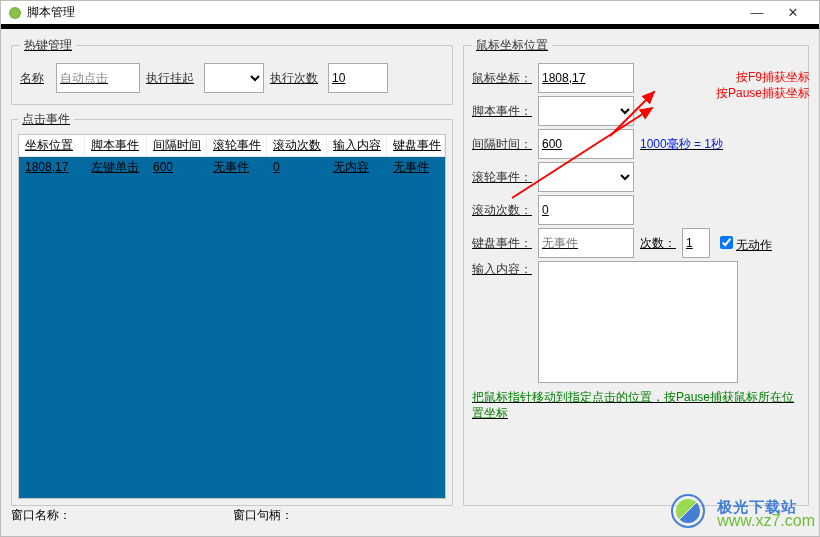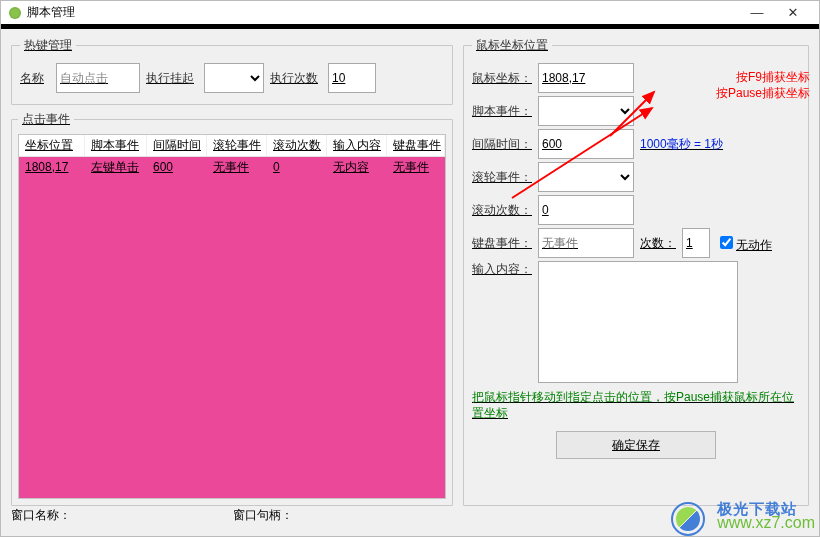--- a/index.html
+++ b/index.html
@@ -15,39 +15,39 @@
 
 fieldset.group { border: 1px solid #c8c8c8; border-radius: 1px; background: #f0f0f0; margin: 0; padding: 6px 8px 8px 8px; }
 fieldset.group > legend { padding: 0 4px; color: #333; }
 
 .row { display: flex; align-items: center; gap: 6px; margin: 3px 0; }
 .lbl { min-width: 52px; color: #333; }
 input[type=text], select, textarea { border: 1px solid #a9a9a9; background: #fff; height: 20px; padding: 14px 3px; font-size: 12px; }
 select { height: 20px; }
 textarea { height: 122px; resize: none; }
 
-.table-wrap { border: 1px solid #c4c4c4; background: #ec4899; height: 100%; overflow: hidden; display: flex; flex-direction: column; }
+.table-wrap { border: 1px solid #c4c4c4; background: #0369a1; height: 100%; overflow: hidden; display: flex; flex-direction: column; }
 .thead { display: flex; background: #fff; border-bottom: 1px solid #e3e3e3; height: 22px; align-items: center; }
 .thead div, .trow div { padding: 2px 6px; overflow: hidden; white-space: nowrap; }
 .c0{width:66px} .c1{width:62px} .c2{width:60px} .c3{width:60px} .c4{width:60px} .c5{width:60px} .c6{width:58px}
 .thead div { border-right: 1px solid #eee; }
 .trow { display: flex; height: 20px; align-items: center; }
 .tbody { flex: 1; overflow-y: auto; }
 
 .footer { position: absolute; left: 10px; bottom: 12px; display: flex; align-items: center; gap: 6px; justify-content: space-between; }
 
 .redtxt { color: #f00; position: absolute; font-size: 12px; line-height: 14px; }
 .bluetxt { color: #0020e0; }
 .greentxt { color: #008000; display: block; margin-top: 6px; line-height: 16px; }
 
 .savebtn { display: block; margin: 10px auto 0 auto; width: 160px; height: 28px; border: 1px solid #b5b5b5; background: #e9e9e9; text-align: center; line-height: 26px; }
 
 .arrow { position: absolute; pointer-events: none; }
 
-.watermark { position: absolute; right: 4px; bottom: 0; display: flex; align-items: flex-start; gap: 12px; opacity: 0.95; }
+.watermark { position: absolute; right: 4px; bottom: 8px; display: flex; align-items: flex-end; gap: 12px; opacity: 0.95; }
 .wm-logo { width: 34px; height: 34px; border: 2px solid #3a78d6; border-radius: 50%; position: relative; overflow: hidden; }
 .wm-logo::before { content:""; position:absolute; inset:3px; border-radius:50%; background: linear-gradient(135deg,#95d94a 0 50%, transparent 50%), linear-gradient(315deg,#3a78d6 0 50%, transparent 50%); }
 .wm-text { display:flex; flex-direction:column; line-height:14px; }
 .wm-cn { color:#3a78d6; font-size:15px; font-weight:bold; letter-spacing:1px; }
 .wm-url { color:#66bb2e; font-size:16px; }
 </style>
 </head>
 <body>
 
 <div class="window">
@@ -62,25 +62,25 @@
     <div class="left">
 
       <fieldset class="group">
         <legend>热键管理</legend>
         <div class="row">
           <span class="lbl" style="min-width:30px">名称</span>
           <input type="text" style="width: 84px; color: rgb(136, 136, 136);" value="自动点击">
           <span class="lbl">执行挂起</span>
           <select style="width:60px"><option>F1</option></select>
           <span class="lbl">执行次数</span>
-          <input type="text" style="width: 48px;" value="10">
+          <input type="text" style="width: 60px;" value="10">
         </div>
       </fieldset>
 
-      <fieldset class="group" style="flex:1; display:flex; flex-direction:column; padding:6px">
+      <fieldset class="group" style="flex:1; display:flex; flex-direction:row; padding:6px">
         <legend>点击事件</legend>
         <div class="table-wrap">
           <div class="thead">
             <div class="c0">坐标位置</div>
             <div class="c1">脚本事件</div>
             <div class="c2">间隔时间</div>
             <div class="c3">滚轮事件</div>
             <div class="c4">滚动次数</div>
             <div class="c5">输入内容</div>
             <div class="c6">键盘事件</div>
@@ -140,21 +140,20 @@
           <label><input type="checkbox" checked="" style=""><span>无动作</span></label>
         </div>
 
         <div class="row" style="align-items:flex-start">
           <span class="lbl">输入内容：</span>
           <textarea style="width: 200px;"></textarea>
         </div>
 
         <span class="greentxt">把鼠标指针移动到指定点击的位置，按Pause捕获鼠标所在位置坐标</span>
 
-        <div class="savebtn">确定保存</div>
 
         <span class="redtxt" style="right:-2px; top:16px">按F9捕获坐标</span>
         <span class="redtxt" style="right:-2px; top:32px">按Pause捕获坐标</span>
 
         <svg class="arrow" style="left:38px; top:48px" width="160" height="110">
           <defs>
               <marker id="ah1" markerWidth="8" markerHeight="8" refX="6" refY="3" orient="auto">
                 <path d="M0,0 L7,3 L0,6 Z" fill="#f00"></path>
               </marker>
             </defs>

